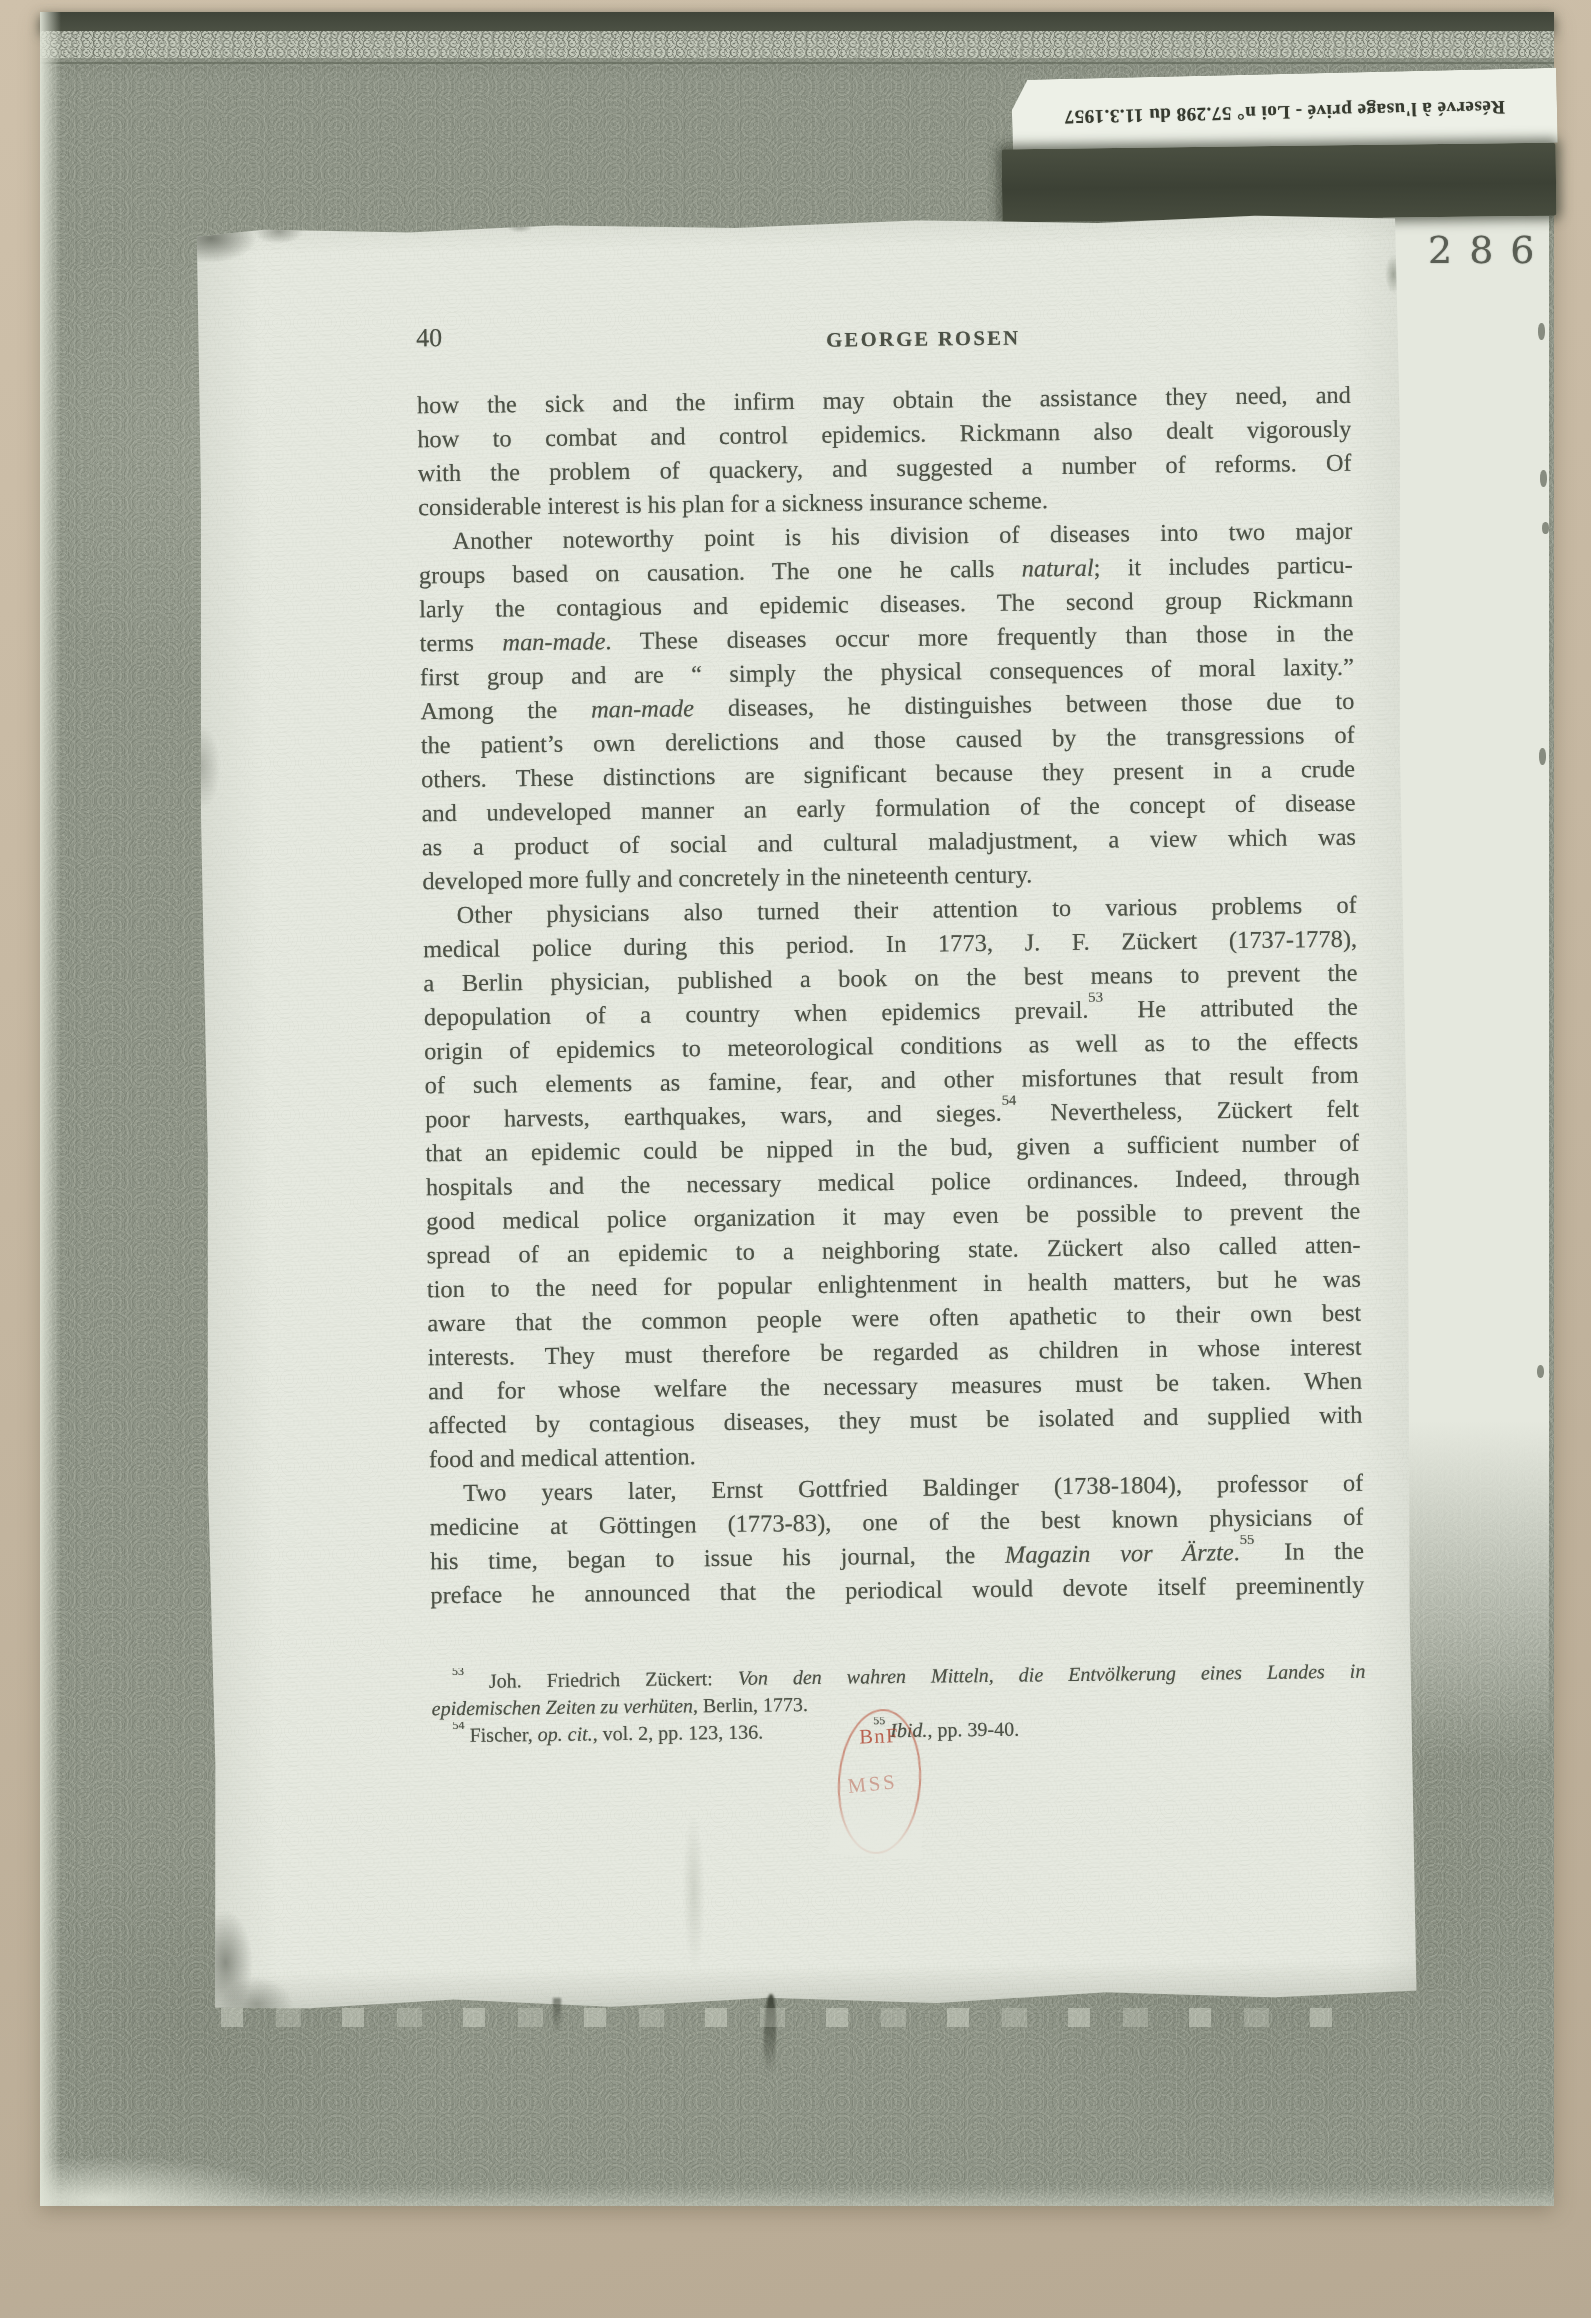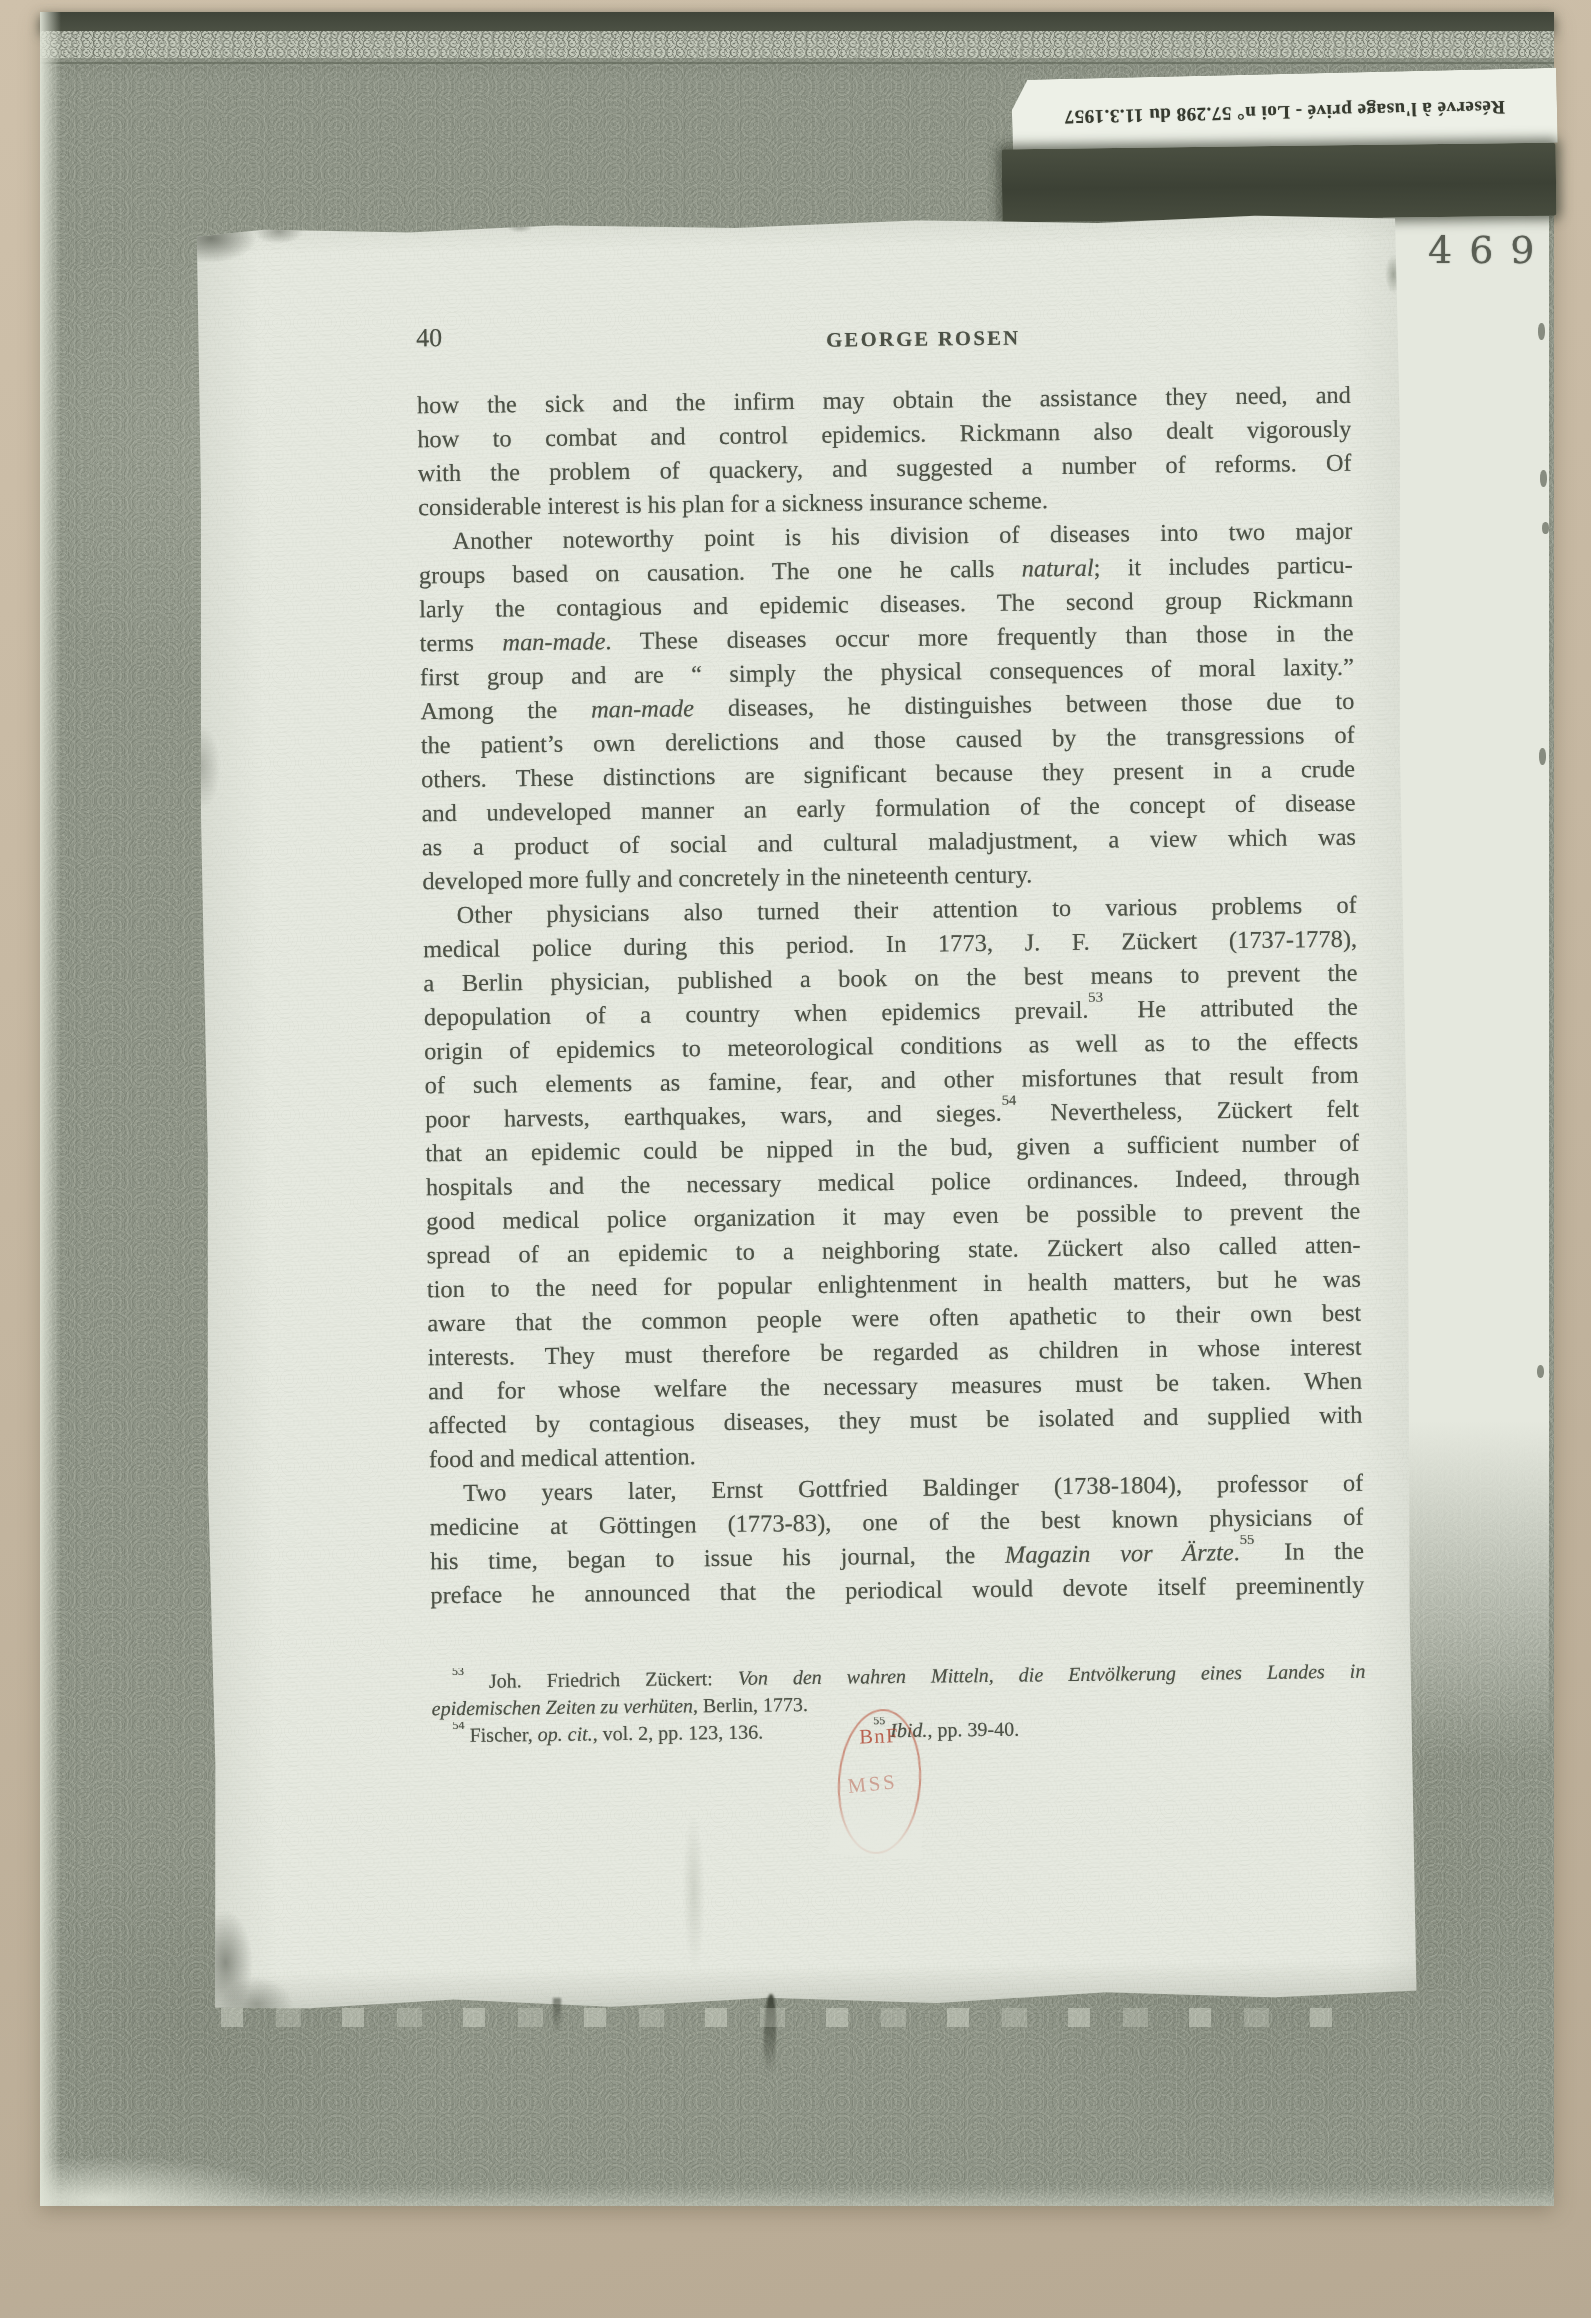--- a/index.html
+++ b/index.html
@@ -146,21 +146,21 @@
     <div class="left-strip"></div>
   </div>
 
   <div class="white-col"></div>
 
   <div class="label">
     <div class="label-text">Réservé à l'usage privé - Loi n° 57.298 du 11.3.1957</div>
   </div>
   <div class="dark-band"></div>
 
-  <div class="folio">469</div>
+  <div class="folio">286</div>
 
   <div class="page">
     <div class="pageno inktext">40</div>
     <div class="runhead inktext">GEORGE ROSEN</div>
     <div class="bodytext inktext">
         <div class="tline"><span>how the sick and the infirm may obtain the assistance they need, and</span></div>
         <div class="tline"><span>how to combat and control epidemics. Rickmann also dealt vigorously</span></div>
         <div class="tline"><span>with the problem of quackery, and suggested a number of reforms. Of</span></div>
         <div class="tline left"><span>considerable interest is his plan for a sickness insurance scheme.</span></div>
         <div class="tline indent"><span>Another noteworthy point is his division of diseases into two major</span></div>

